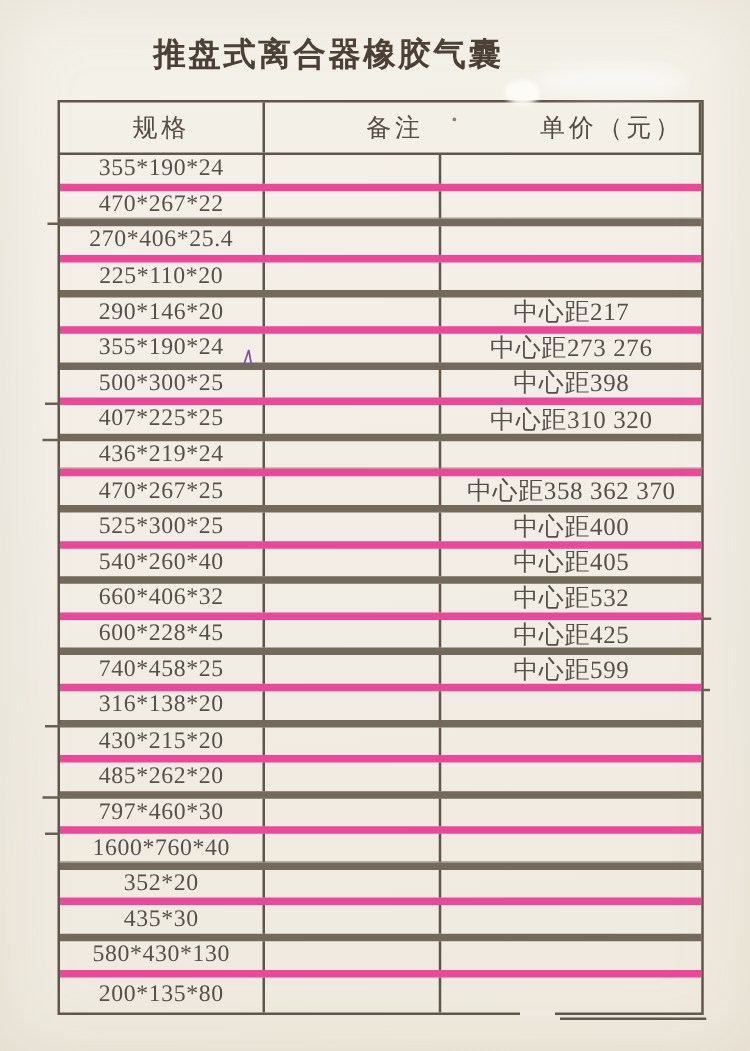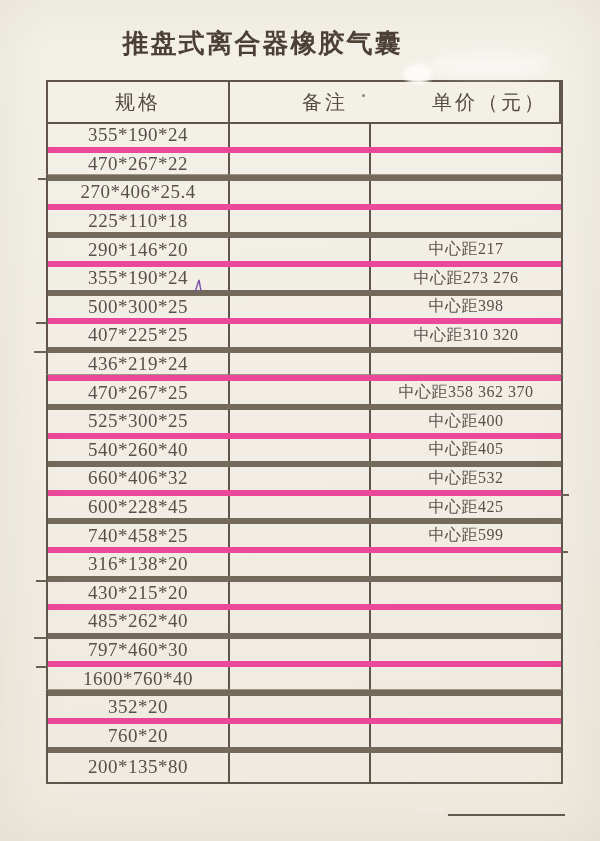--- a/index.html
+++ b/index.html
@@ -28,23 +28,23 @@
     box-sizing: border-box;
   }
   .row { display: flex; height: 28.6px; box-sizing: border-box; border-bottom: 6px solid #ec4899; }
   .row:nth-child(2n) { border-bottom-color: #746a5c; }
   .tbody .row:last-child { border-bottom: none; }
   .hrow { height: 42px; border-bottom: 2px solid #5f554a; }
   .c {
     display: flex; align-items: center; justify-content: center;
     box-sizing: border-box; overflow: hidden; white-space: nowrap;
   }
-  .c1 { width: 182px; border-right: 2px solid #5f554a; font-size: 19px; letter-spacing: 0.5px; }
+  .c1 { width: 164px; border-right: 2px solid #5f554a; font-size: 19px; letter-spacing: 0.5px; }
   .c2 { width: 141px; border-right: 2px solid #5f554a; font-size: 19px; }
-  .c3 { flex: 1; font-size: 16px; letter-spacing: 0.5px; }
+  .c3 { flex: 1; font-size: 20px; letter-spacing: 0.5px; }
   .hc { font-size: 20px; letter-spacing: 3px; color: #554c44; }
   
   .art { position: absolute; pointer-events: none; }
   .tick { height: 2px; background: #6a5f53; }
   .ghostline { height: 1px; background: #8b7f70; opacity: 0.8; }
   .smudge { background: #fcfbf7; border-radius: 50%; filter: blur(2px); }
   .glow { background: rgba(255,255,255,0.45); border-radius: 50%; filter: blur(6px); }
   .gap-patch { background: #f1ede4; }
   .offset-line { height: 2px; background: #5f554a; }
   .speck { width: 3px; height: 3px; border-radius: 50%; background: #8d8274; }
@@ -73,21 +73,21 @@
     <div class="c c1">470*267*22</div>
     <div class="c c2"></div>
     <div class="c c3"></div>
   </div>
         <div class="row">
     <div class="c c1">270*406*25.4</div>
     <div class="c c2"></div>
     <div class="c c3"></div>
   </div>
         <div class="row">
-    <div class="c c1">225*110*18</div>
+    <div class="c c1">225*110*20</div>
     <div class="c c2"></div>
     <div class="c c3"></div>
   </div>
         <div class="row">
     <div class="c c1">290*146*20</div>
     <div class="c c2"></div>
     <div class="c c3">中心距217</div>
   </div>
         <div class="row">
     <div class="c c1">355*190*24</div>
@@ -143,41 +143,46 @@
     <div class="c c1">316*138*20</div>
     <div class="c c2"></div>
     <div class="c c3"></div>
   </div>
         <div class="row">
     <div class="c c1">430*215*20</div>
     <div class="c c2"></div>
     <div class="c c3"></div>
   </div>
         <div class="row">
-    <div class="c c1">485*262*40</div>
+    <div class="c c1">485*262*20</div>
     <div class="c c2"></div>
     <div class="c c3"></div>
   </div>
         <div class="row">
     <div class="c c1">797*460*30</div>
     <div class="c c2"></div>
     <div class="c c3"></div>
   </div>
         <div class="row">
     <div class="c c1">1600*760*40</div>
     <div class="c c2"></div>
     <div class="c c3"></div>
   </div>
         <div class="row">
     <div class="c c1">352*20</div>
     <div class="c c2"></div>
     <div class="c c3"></div>
   </div>
         <div class="row">
-    <div class="c c1">760*20</div>
+    <div class="c c1">435*30</div>
+    <div class="c c2"></div>
+    <div class="c c3"></div>
+  </div>
+        <div class="row">
+    <div class="c c1">580*430*130</div>
     <div class="c c2"></div>
     <div class="c c3"></div>
   </div>
         <div class="row">
     <div class="c c1">200*135*80</div>
     <div class="c c2"></div>
     <div class="c c3"></div>
   </div>
       </div>
   </div>

